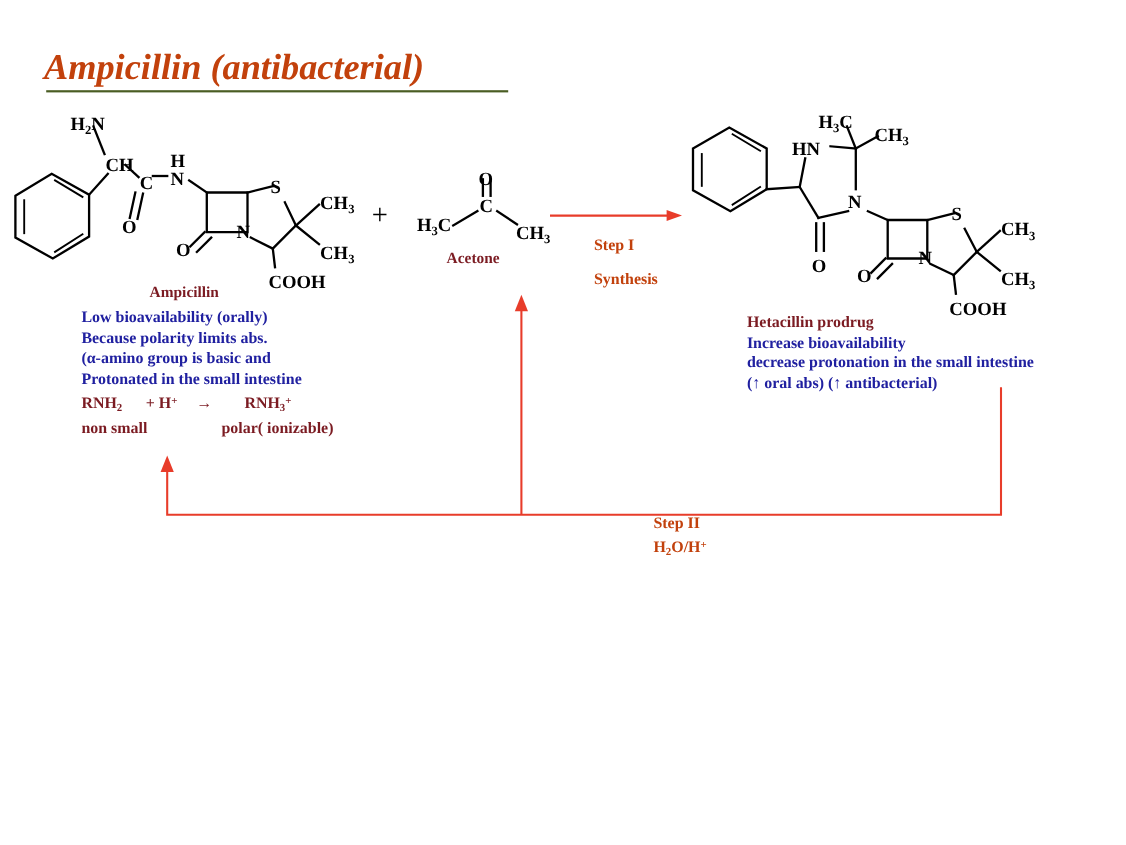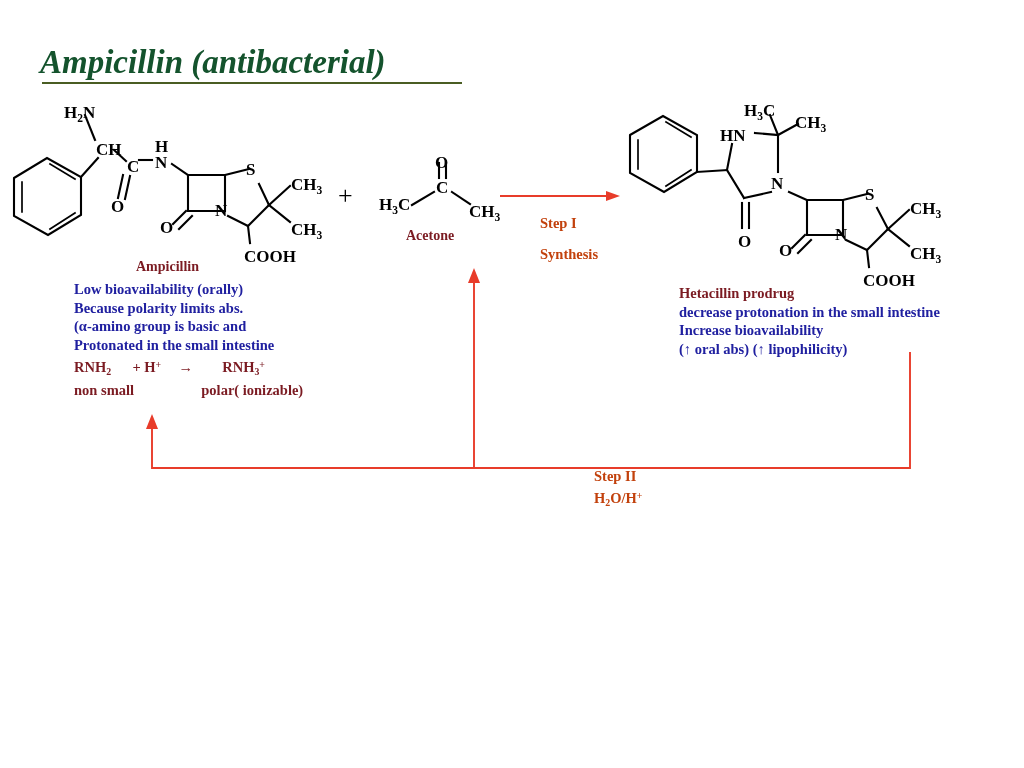--- a/index.html
+++ b/index.html
@@ -19,21 +19,21 @@
 
   
   #title {
     position: absolute;
     left: 40px;
     top: 44px;
     font-family: "Liberation Serif", "DejaVu Serif", serif;
     font-style: italic;
     font-weight: bold;
     font-size: 33px;
-    color: #14532d;
+    color: #c2410c;
     letter-spacing: 0px;
     white-space: nowrap;
   }
   #title-underline {
     position: absolute;
     left: 42px;
     top: 82px;
     width: 420px;
     height: 2px;
     background: #4a5d23;
@@ -287,20 +287,20 @@
     </div>
     <div class="textline t-red">
       <span>non small</span>
       <span style="display:inline-block;width:60px;"></span>
       <span>polar( ionizable)</span>
     </div>
   </div>
 
   <div class="textblock" style="left:679px; top:284px;">
     <div class="textline t-red">Hetacillin  prodrug</div>
+    <div class="textline t-blue">Increase bioavailability</div>
     <div class="textline t-blue"> decrease protonation  in the small intestine</div>
-    <div class="textline t-blue">Increase bioavailability</div>
     <div class="textline t-blue">
-      <span>(</span><span>↑</span><span> oral abs)</span><span>   (</span><span>↑</span><span> lipophilicity)</span>
+      <span>(</span><span>↑</span><span> oral abs)</span><span>   (</span><span>↑</span><span> antibacterial)</span>
     </div>
   </div>
 
 </div>
 
 </body></html>

